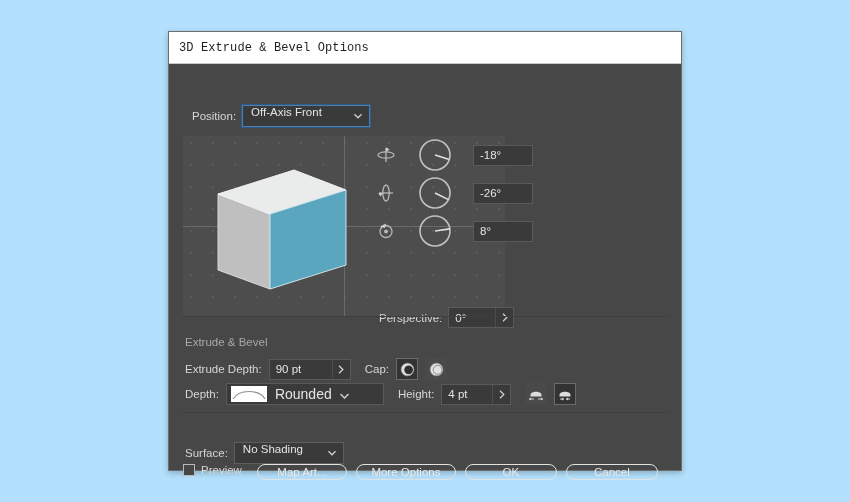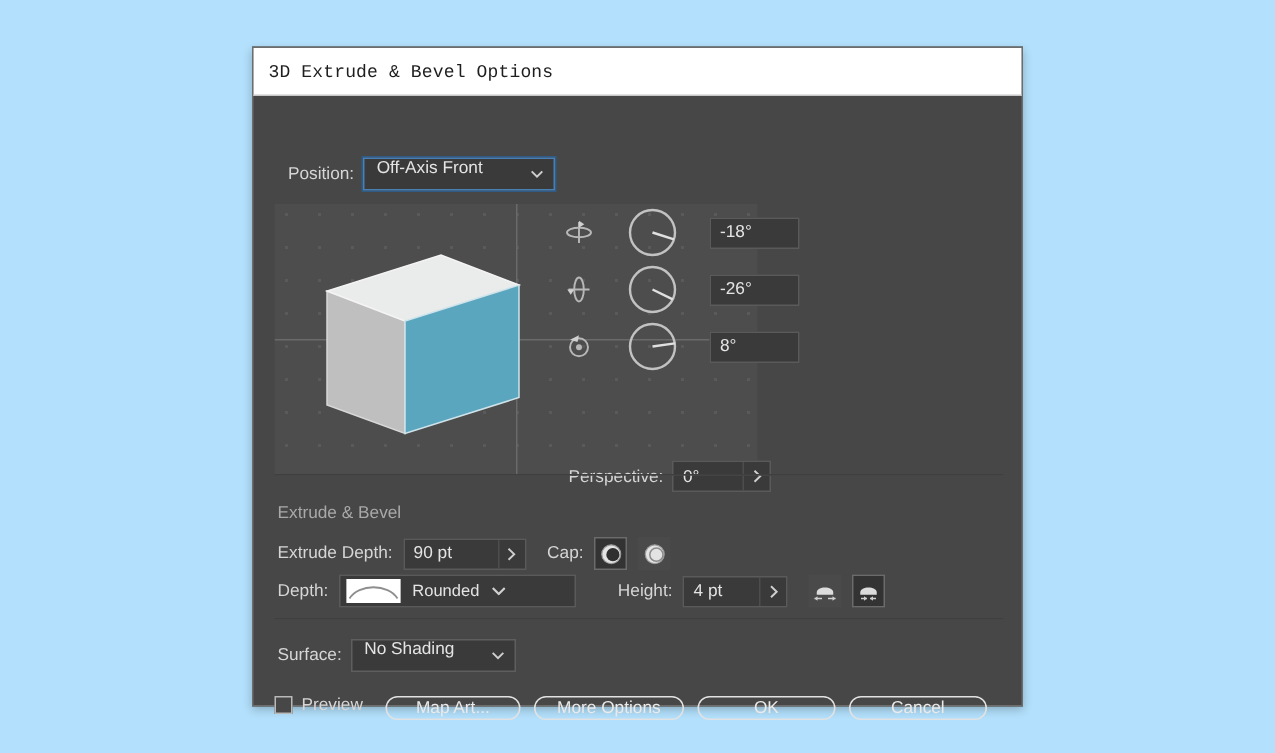--- a/index.html
+++ b/index.html
@@ -238,36 +238,36 @@
 
   .bevel-select {
     position: relative;
     background: #3a3a3a;
     border: 1px solid #5a5a5a;
     height: 22px;
     width: 158px;
     display: flex;
     align-items: center;
     padding: 0 22px 0 4px;
-    font-size: 11px;
+    font-size: 14px;
     color: #e4e4e4;
     gap: 8px;
     cursor: default;
   }
   .bevel-swatch {
     width: 36px; height: 16px;
     background: #ffffff;
     flex: none;
     display: block;
   }
 
   
   #surface-row {
     position: absolute;
-    left: 16px; top: 362px;
+    left: 16px; top: 378px;
     display: flex;
     align-items: center;
     gap: 6px;
   }
 
   
   #footer {
     position: absolute;
     left: 14px; top: 400px;
     width: 486px;
@@ -459,21 +459,21 @@
             <path d="M2 13 C8 3, 28 3, 34 13" fill="none" stroke="#8e8e8e" stroke-width="1.2"></path>
           </svg>
         </span>
         <span>Rounded</span>
         <span class="chev">
           <svg width="9" height="6" viewBox="0 0 9 6">
               <path d="M0.5 1 L4.5 5 L8.5 1" fill="none" stroke="#cfcfcf" stroke-width="1.5"></path>
             </svg>
         </span>
       </span>
-      <span class="lbl" style="margin-left:21px;">Height:</span>
+      <span class="lbl" style="margin-left:7px;">Height:</span>
       <span class="field-arrow">
         <span class="val" style="min-width:50px;">4 pt</span>
         <span class="arr">
           <svg width="6" height="9" viewBox="0 0 6 9">
               <path d="M1 0.8 L4.8 4.5 L1 8.2" fill="none" stroke="#cfcfcf" stroke-width="1.3"></path>
             </svg>
         </span>
       </span>
       <span class="icon-btn" style="margin-left:7px;">
         <svg width="16" height="15" viewBox="0 0 16 15">

